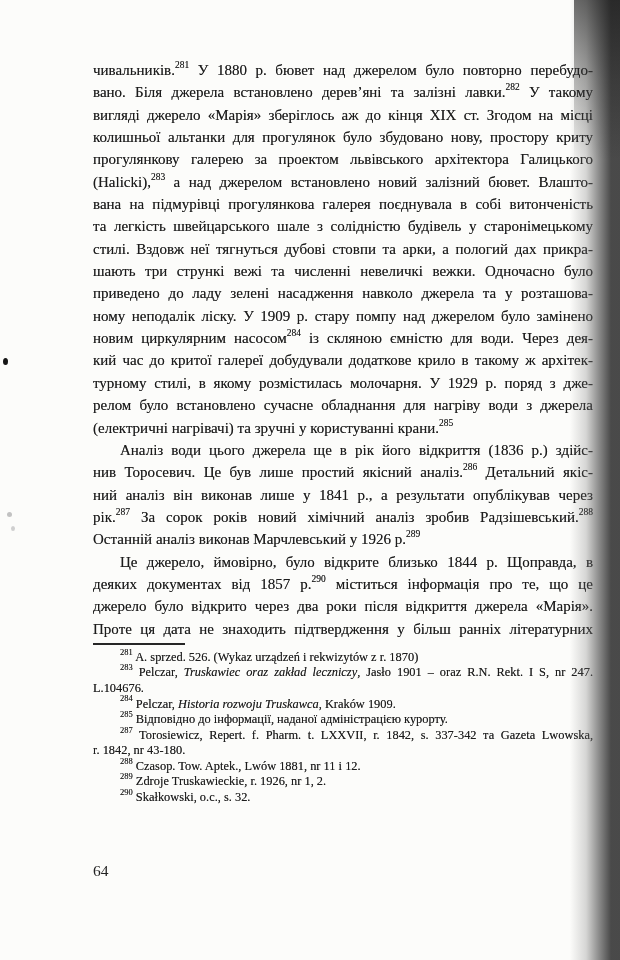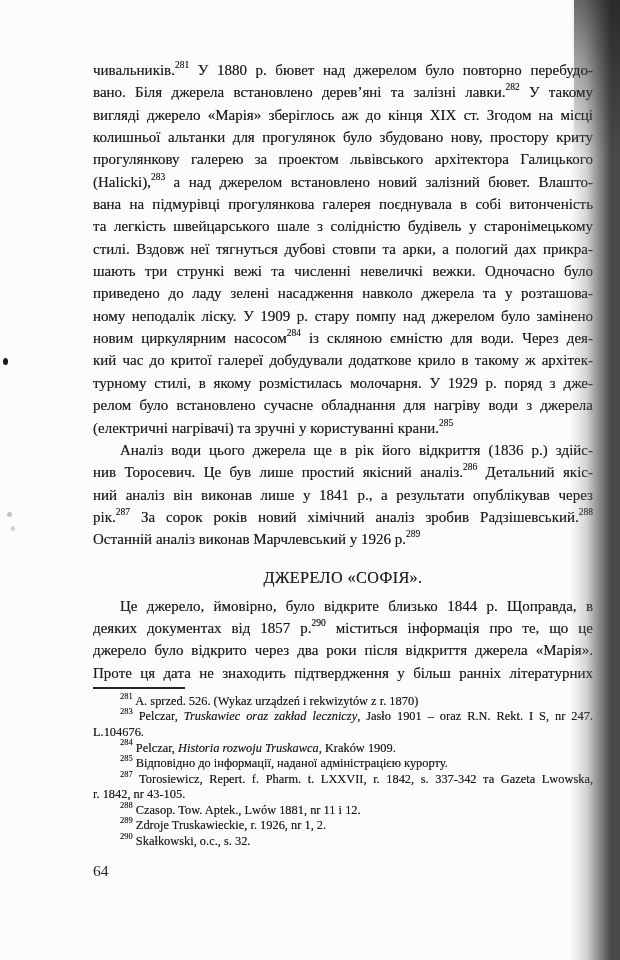--- a/index.html
+++ b/index.html
@@ -145,21 +145,20 @@
       </div>
 
     <div class="para indent">
         <div class="line">Аналіз води цього джерела ще в рік його відкриття (1836 р.) здійс-</div>
         <div class="line">нив Торосевич. Це був лише простий якісний аналіз.<sup>286</sup> Детальний якіс-</div>
         <div class="line">ний аналіз він виконав лише у 1841 р., а результати опублікував через</div>
         <div class="line">рік.<sup>287</sup> За сорок років новий хімічний аналіз зробив Радзішевський.<sup>288</sup></div>
         <div class="line last">Останній аналіз виконав Марчлевський у 1926 р.<sup>289</sup></div>
       </div>
 
-    <div class="heading">ДЖЕРЕЛО «СОФІЯ».</div>
 
     <div class="para indent">
         <div class="line">Це джерело, ймовірно, було відкрите близько 1844 р. Щоправда, в</div>
         <div class="line">деяких документах від 1857 р.<sup>290</sup> міститься інформація про те, що це</div>
         <div class="line">джерело було відкрито через два роки після відкриття джерела «Марія».</div>
         <div class="line">Проте ця дата не знаходить підтвердження у більш ранніх літературних</div>
       </div>
 
     <div class="footnote-sep"></div>
 
@@ -172,21 +171,21 @@
           <div class="line last">L.104676.</div>
         </div>
       <div class="footnote">
           <div class="line last"><sup>284</sup> Pelczar, <i>Historia rozwoju Truskawca</i>, Kraków 1909.</div>
         </div>
       <div class="footnote">
           <div class="line last"><sup>285</sup> Відповідно до інформації, наданої адміністрацією курорту.</div>
         </div>
       <div class="footnote">
           <div class="line"><sup>287</sup> Torosiewicz, Repert. f. Pharm. t. LXXVII, r. 1842, s. 337-342 та Gazeta Lwowska,</div>
-          <div class="line last">r. 1842, nr 43-105.</div>
+          <div class="line last">r. 1842, nr 43-180.</div>
         </div>
       <div class="footnote">
           <div class="line last"><sup>288</sup> Czasop. Tow. Aptek., Lwów 1881, nr 11 i 12.</div>
         </div>
       <div class="footnote">
           <div class="line last"><sup>289</sup> Zdroje Truskawieckie, r. 1926, nr 1, 2.</div>
         </div>
       <div class="footnote">
           <div class="line last"><sup>290</sup> Skałkowski, o.c., s. 32.</div>
         </div>

